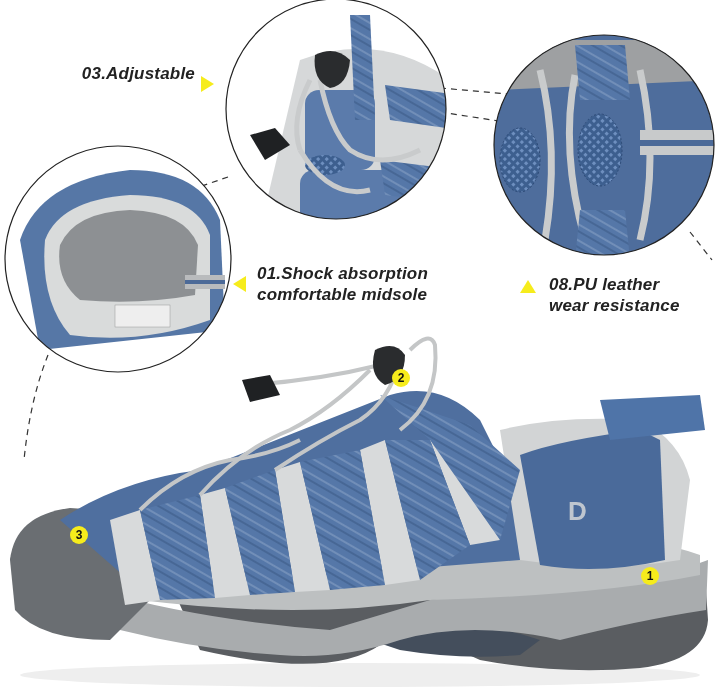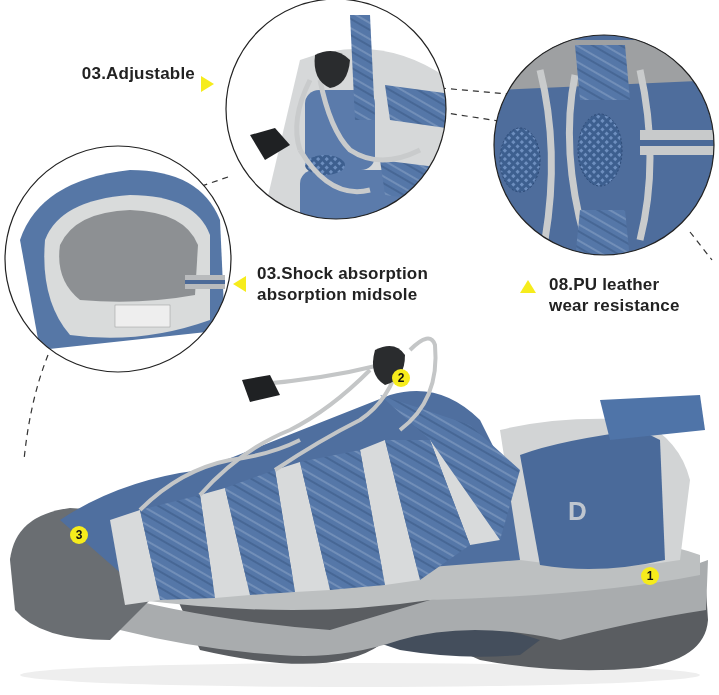--- a/index.html
+++ b/index.html
@@ -1,17 +1,17 @@
 <!DOCTYPE html>
 <html><head>
 <meta charset="utf-8">
 <style>
   html,body{margin:0;padding:0;background:#ffffff;}
   body{width:719px;height:695px;position:relative;overflow:hidden;font-family:"Liberation Sans",sans-serif;}
-  .label{position:absolute;color:#222;font-weight:bold;font-size:17px;line-height:21px;letter-spacing:0.2px;}
+  .label{position:absolute;color:#222;font-weight:bold;font-size:17px;line-height:21px;letter-spacing:0.2px;font-style:italic;}
   .label.right{text-align:right;}
   .marker{position:absolute;width:18px;height:18px;border-radius:50%;background:#f6ec1c;color:#111;font-weight:bold;font-size:12px;line-height:18px;text-align:center;font-family:"Liberation Sans",sans-serif;}
   svg{position:absolute;left:0;top:0;}
 </style>
 </head>
 <body>
 
 <svg width="719" height="695" viewBox="0 0 719 695">
   <defs>
     <clipPath id="c1">
@@ -142,22 +142,22 @@
   <polygon points="201,76 201,92 214,84" fill="#f6ec1c"></polygon>
   <polygon points="246,276 246,292 233,284" fill="#f6ec1c"></polygon>
   <polygon points="520,293 536,293 528,280" fill="#f6ec1c"></polygon>
 </svg>
 
 <div class="label right" style="left:40px;top:63px;width:155px;">
   <div>03.Adjustable</div>
 </div>
 
 <div class="label" style="left:257px;top:263px;width:200px;">
-  <div>03.Shock absorption</div>
-  <div>absorption midsole</div>
+  <div>01.Shock absorption</div>
+  <div>comfortable midsole</div>
 </div>
 
 <div class="label" style="left:549px;top:274px;width:170px;">
   <div>08.PU leather</div>
   <div>wear resistance</div>
 </div>
 
 <div class="marker" style="left:641px;top:567px;">1</div>
 <div class="marker" style="left:392px;top:369px;">2</div>
 <div class="marker" style="left:70px;top:526px;">3</div>

